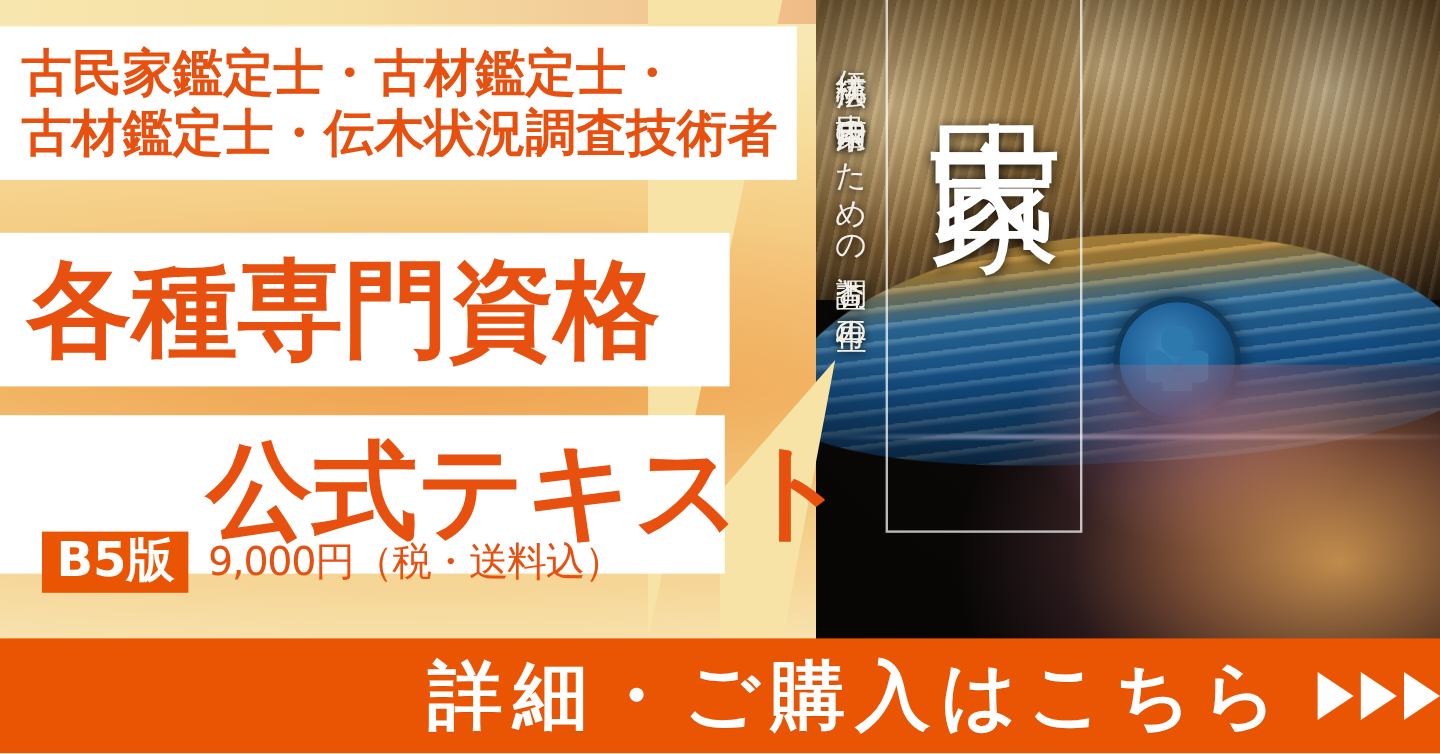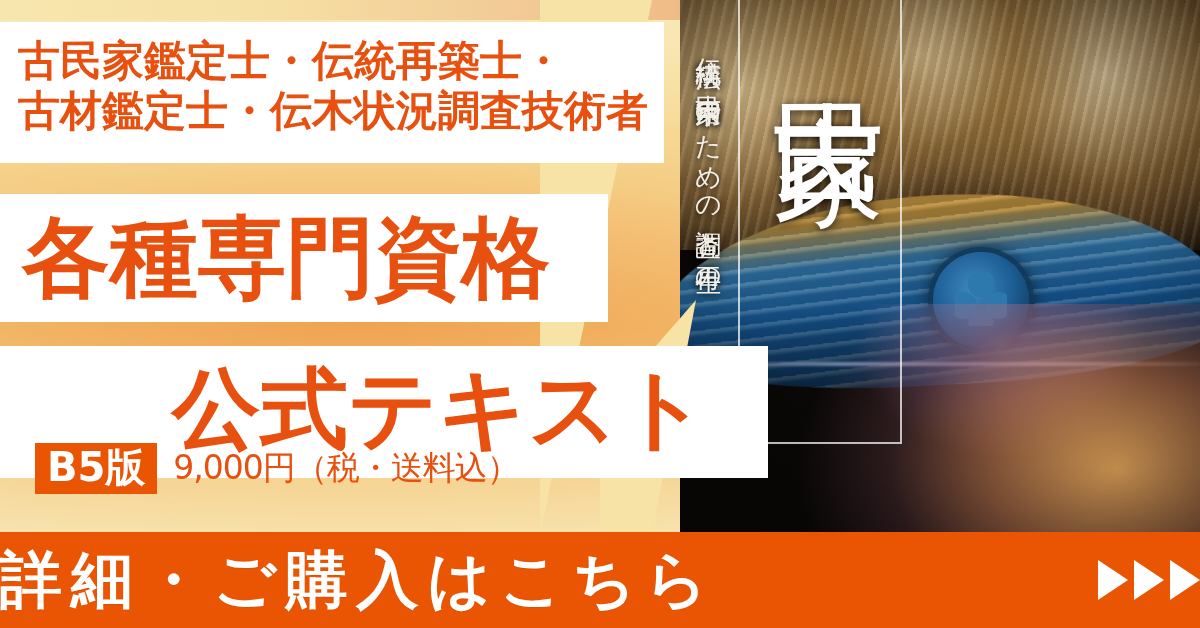--- a/index.html
+++ b/index.html
@@ -128,29 +128,29 @@
   }
   .panel-top .ln{
     color:#e8500f;
     font-size:42px;
     line-height:50px;
     font-weight:700;
     white-space:nowrap;
     padding:0 16px 0 18px;
   }
   .panel-top .ln1{padding-top:14px;}
-  .panel-top .ln2{padding-bottom:27px;}
+  .panel-top .ln2{padding-bottom:14px;}
 
   
   .panel-main{
     position:absolute;left:0;top:170px;width:672px;height:260px;
   }
   .pm-row{background:#fff;margin-top:24px;}
   .pm-row1{width:608px;height:128px;}
-  .pm-row2{width:768px;height:132px;}
+  .pm-row2{width:604px;height:132px;}
   .pm-text{
     color:#e8500f;font-weight:700;white-space:nowrap;
     font-size:88px;line-height:128px;
   }
   .pm-row1 .pm-text{padding-left:22px;}
   .pm-row2 .pm-text{padding-left:172px;line-height:126px;}
 
   
   .price-row{
     position:absolute;left:0;top:432px;height:72px;
@@ -167,21 +167,21 @@
   .price{
     margin-left:16px;
     color:#e8500f;font-size:33px;font-weight:400;
     white-space:nowrap;letter-spacing:-1px;
   }
 
   
   .cta{
     position:absolute;left:0;bottom:0;width:1200px;height:96px;
     background:#ea5504;
-    display:flex;align-items:center;justify-content:space-between;
+    display:flex;align-items:center;justify-content:flex-end;
   }
   .cta-text{
     color:#fff;font-size:62px;font-weight:700;
     letter-spacing:9px;white-space:nowrap;
     text-shadow:0 1px 0 rgba(0,0,0,.06);
   }
   .cta-arrows{display:flex;align-items:center;margin-left:18px;}
   .tri{
     width:0;height:0;
     border-left:30px solid #fff;
@@ -208,21 +208,21 @@
 
     <div class="cover-frame"></div>
     <div class="cover-title">古民家</div>
     <div class="cover-sub">伝統構法　古民家活用のための調査と再生の</div>
   </div>
 
   <div class="wedge"></div>
   <div class="wedge-2"></div>
 
   <div class="panel-top">
-    <div class="ln ln1">古民家鑑定士・伝統再築士・</div>
+    <div class="ln ln1">古民家鑑定士・古材鑑定士・</div>
     <div class="ln ln2">古材鑑定士・伝木状況調査技術者</div>
   </div>
 
   <div class="panel-main">
     <div class="pm-row pm-row1">
       <div class="pm-text">各種専門資格</div>
     </div>
     <div class="pm-row pm-row2">
       <div class="pm-text">公式テキスト</div>
     </div>

